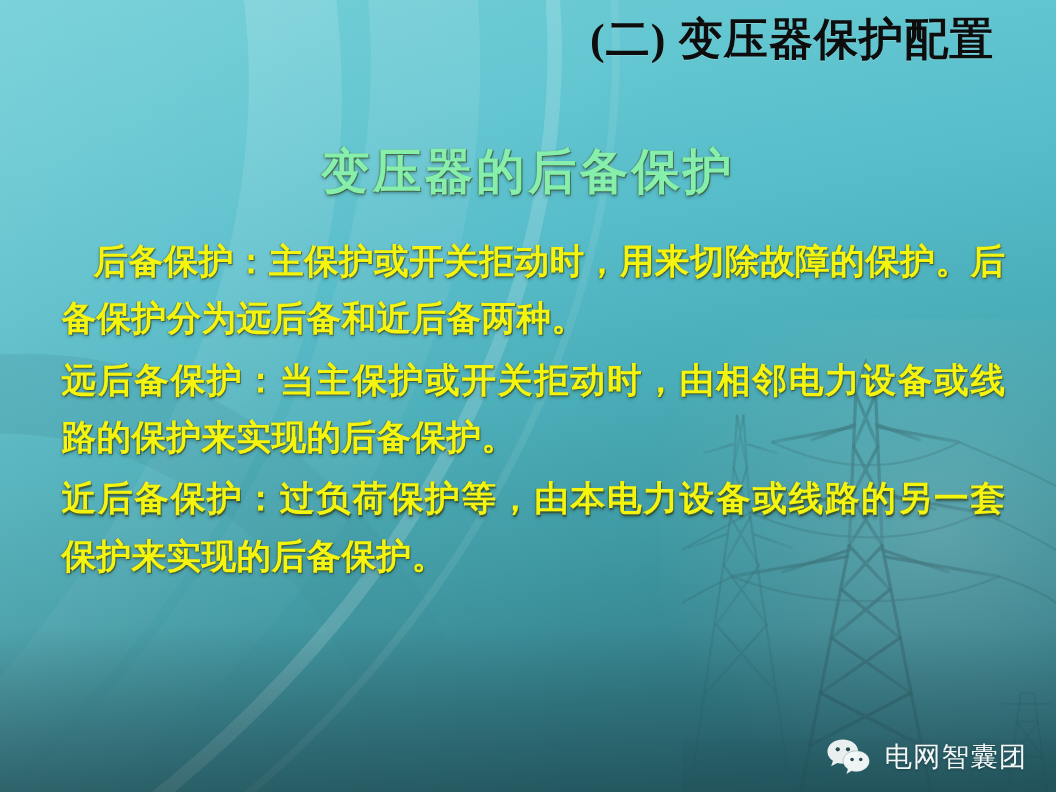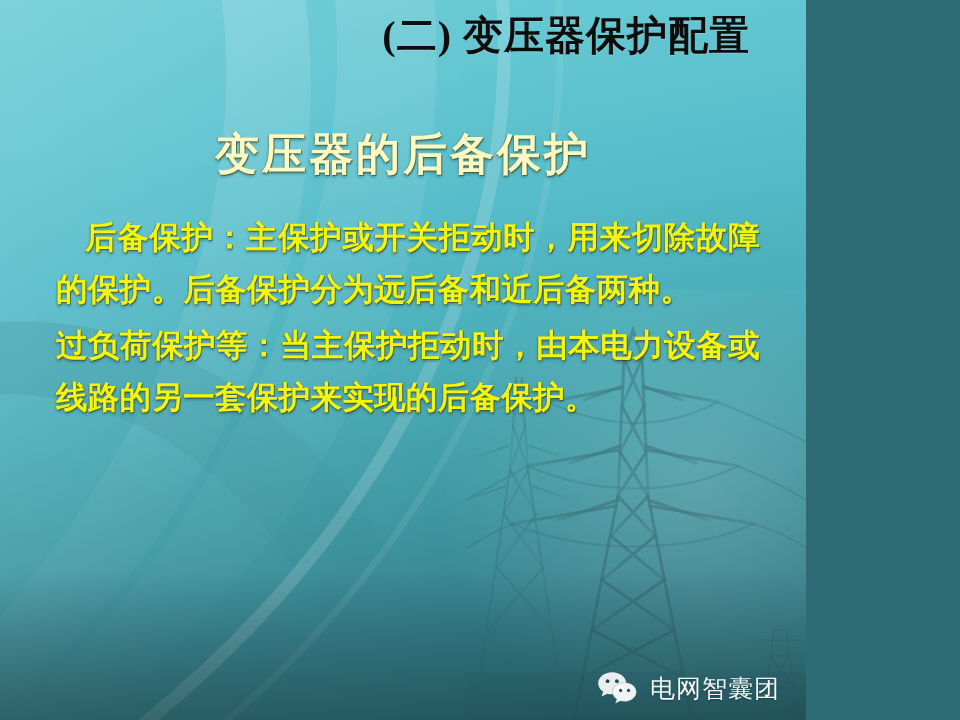--- a/index.html
+++ b/index.html
@@ -6,21 +6,21 @@
 
   html, body {
     width:960px; height:720px;
     overflow:hidden;
     background:#2e6b75;
     font-family:"Liberation Serif", serif;
   }
 
   #slide {
     position:relative;
-    width:806px; height:720px;
+    width:960px; height:720px;
     overflow:hidden;
   }
 
   
   .bg-base {
     position:absolute; inset:0;
     background:
       linear-gradient(170deg,
         #6ecdd6 0%,
         #62c6d1 18%,
@@ -83,26 +83,26 @@
     color:#0d0d0d;
     text-shadow:0 1px 0 rgba(255,255,255,0.18);
     white-space:nowrap;
   }
 
   
   .subtitle {
     position:absolute;
     left:0; right:0; top:130px;
     text-align:center;
-    font-family:Liberation Mono, monospace;
+    font-family:Liberation Sans, sans-serif;
     font-weight:bold;
     font-size:44px;
     line-height:54px;
     letter-spacing:3px;
-    color:#fef9c3;
+    color:#86efac;
     text-shadow:
       1px 1px 0 rgba(60,70,10,0.55),
       -1px 0 0 rgba(90,95,20,0.30),
       0 2px 3px rgba(20,45,50,0.45);
   }
 
   
   .body-block {
     position:absolute;
     left:56px; right:46px; top:212px;
@@ -294,21 +294,22 @@
   </div>
 
   <div class="ground-shade"></div>
 
   <div class="header-title">(二) 变压器保护配置</div>
 
   <div class="subtitle">变压器的后备保护</div>
 
   <div class="body-block">
     <p class="para indent">后备保护：主保护或开关拒动时，用来切除故障的保护。后备保护分为远后备和近后备两种。</p>
-    <p class="para">过负荷保护等：当主保护拒动时，由本电力设备或线路的另一套保护来实现的后备保护。</p>
+    <p class="para">远后备保护：当主保护或开关拒动时，由相邻电力设备或线路的保护来实现的后备保护。</p>
+    <p class="para">近后备保护：过负荷保护等，由本电力设备或线路的另一套保护来实现的后备保护。</p>
   </div>
 
   <div class="watermark">
     <span class="wm-icon">
       <svg width="42" height="36" viewBox="0 0 42 36" xmlns="http://www.w3.org/2000/svg" aria-hidden="true">
 
         <path d="M 15.2 2.2 C 7.2 2.2, 1.2 7.2, 1.2 13.2 C 1.2 16.6, 3.1 19.6, 6.2 21.6
                  L 4.6 26.6 L 10.2 23.7 C 11.8 24.1, 13.5 24.3, 15.2 24.3
                  C 23.2 24.3, 29.2 19.3, 29.2 13.2 C 29.2 7.2, 23.2 2.2, 15.2 2.2 Z" fill="#f3f7f7" fill-opacity="0.95"></path>
         <circle cx="10.6" cy="11.2" r="1.9" fill="#27474d"></circle>

